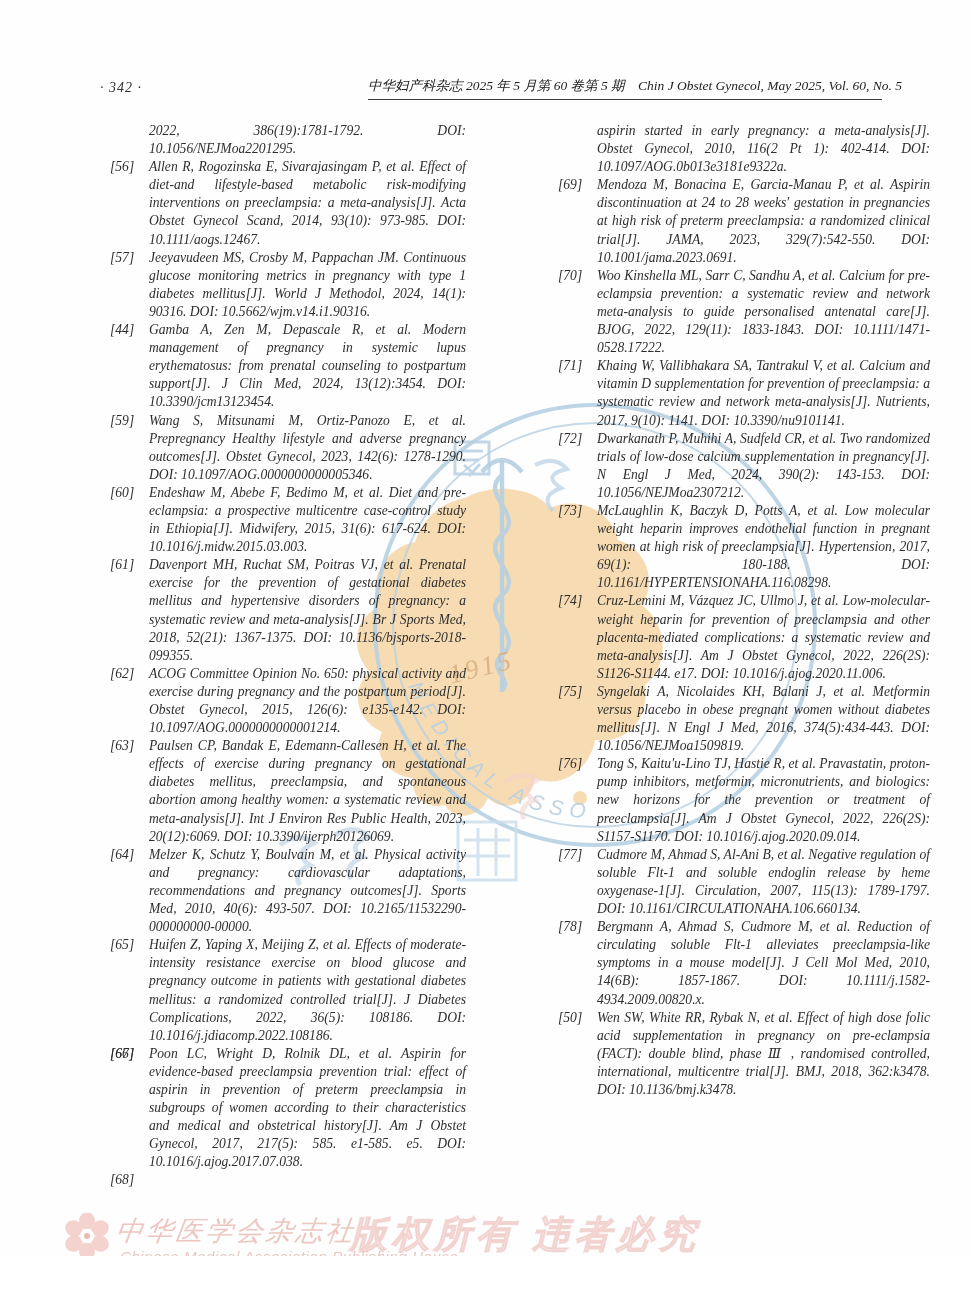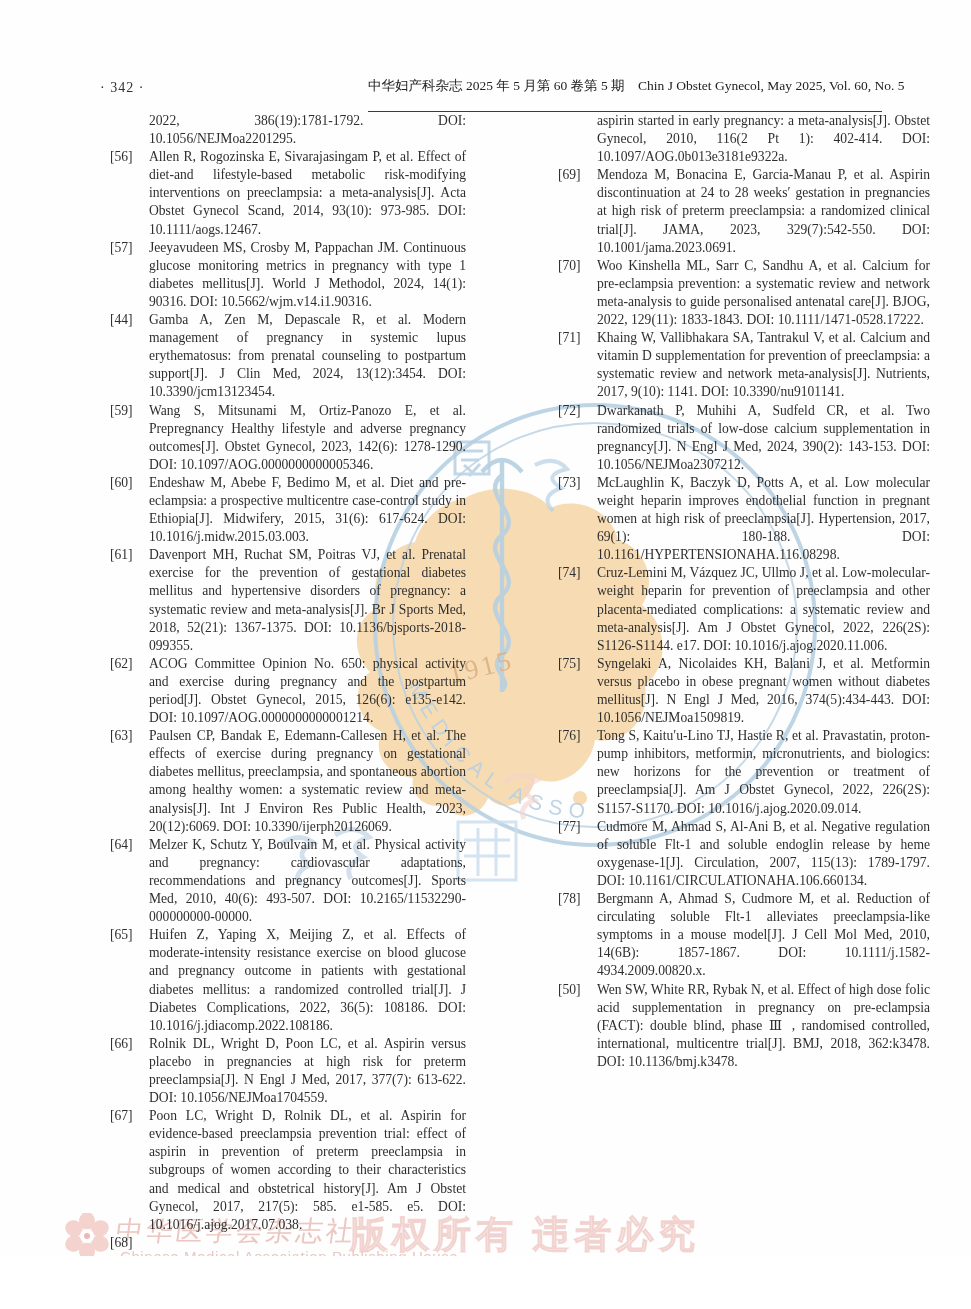--- a/index.html
+++ b/index.html
@@ -3,36 +3,37 @@
 <meta charset="utf-8">
 <style>
   html,body{margin:0;padding:0;background:#ffffff;}
   .page{
     position:relative;
     width:971px;height:1256px;
     background:#fefefe;
     overflow:hidden;
     font-family:"Liberation Serif","DejaVu Serif",serif;
     color:#2e2e2e;
+    font-style:italic;
   }
   
   .page-number{
     position:absolute;left:100px;top:80px;
     font-size:14px;color:#333;letter-spacing:1px;
   }
   .journal-header{
     position:absolute;left:368px;top:77px;width:514px;
     font-size:13.5px;color:#222;
     text-align:left;white-space:nowrap;
     border-bottom:1.5px solid #3c3c3c;
-    padding-bottom:16px;
+    padding-bottom:4px;
   }
   
   .col{
-    position:absolute;top:112px;
+    position:absolute;top:122px;
     font-size:13.6px;line-height:18.1px;
     text-align:justify;
     z-index:2;
   }
   .col-left{left:110px;width:356px;}
   .col-right{left:510px;width:372px;margin-left:48px;}
   .ref{position:relative;padding-left:39px;}
   .ref-label{position:absolute;left:0;top:0;}
   
   .seal-watermark{
@@ -132,21 +133,21 @@
       <div class="ref"><span class="ref-label">[56]</span><span>Allen R, Rogozinska E, Sivarajasingam P, et al. Effect of diet-and lifestyle-based metabolic risk-modifying interventions on preeclampsia: a meta-analysis[J]. Acta Obstet Gynecol Scand, 2014, 93(10): 973-985. DOI: 10.1111/aogs.12467.</span></div>
       <div class="ref"><span class="ref-label">[57]</span><span>Jeeyavudeen MS, Crosby M, Pappachan JM. Continuous glucose monitoring metrics in pregnancy with type 1 diabetes mellitus[J]. World J Methodol, 2024, 14(1): 90316. DOI: 10.5662/wjm.v14.i1.90316.</span></div>
       <div class="ref"><span class="ref-label">[44]</span><span>Gamba A, Zen M, Depascale R, et al. Modern management of pregnancy in systemic lupus erythematosus: from prenatal counseling to postpartum support[J]. J Clin Med, 2024, 13(12):3454. DOI: 10.3390/jcm13123454.</span></div>
       <div class="ref"><span class="ref-label">[59]</span><span>Wang S, Mitsunami M, Ortiz-Panozo E, et al. Prepregnancy Healthy lifestyle and adverse pregnancy outcomes[J]. Obstet Gynecol, 2023, 142(6): 1278-1290. DOI: 10.1097/AOG.0000000000005346.</span></div>
       <div class="ref"><span class="ref-label">[60]</span><span>Endeshaw M, Abebe F, Bedimo M, et al. Diet and pre-eclampsia: a prospective multicentre case-control study in Ethiopia[J]. Midwifery, 2015, 31(6): 617-624. DOI: 10.1016/j.midw.2015.03.003.</span></div>
       <div class="ref"><span class="ref-label">[61]</span><span>Davenport MH, Ruchat SM, Poitras VJ, et al. Prenatal exercise for the prevention of gestational diabetes mellitus and hypertensive disorders of pregnancy: a systematic review and meta-analysis[J]. Br J Sports Med, 2018, 52(21): 1367-1375. DOI: 10.1136/bjsports-2018-099355.</span></div>
       <div class="ref"><span class="ref-label">[62]</span><span>ACOG Committee Opinion No. 650: physical activity and exercise during pregnancy and the postpartum period[J]. Obstet Gynecol, 2015, 126(6): e135-e142. DOI: 10.1097/AOG.0000000000001214.</span></div>
       <div class="ref"><span class="ref-label">[63]</span><span>Paulsen CP, Bandak E, Edemann-Callesen H, et al. The effects of exercise during pregnancy on gestational diabetes mellitus, preeclampsia, and spontaneous abortion among healthy women: a systematic review and meta-analysis[J]. Int J Environ Res Public Health, 2023, 20(12):6069. DOI: 10.3390/ijerph20126069.</span></div>
       <div class="ref"><span class="ref-label">[64]</span><span>Melzer K, Schutz Y, Boulvain M, et al. Physical activity and pregnancy: cardiovascular adaptations, recommendations and pregnancy outcomes[J]. Sports Med, 2010, 40(6): 493-507. DOI: 10.2165/11532290-000000000-00000.</span></div>
       <div class="ref"><span class="ref-label">[65]</span><span>Huifen Z, Yaping X, Meijing Z, et al. Effects of moderate-intensity resistance exercise on blood glucose and pregnancy outcome in patients with gestational diabetes mellitus: a randomized controlled trial[J]. J Diabetes Complications, 2022, 36(5): 108186. DOI: 10.1016/j.jdiacomp.2022.108186.</span></div>
-      <div class="ref"><span class="ref-label">[66]</span><span>Rolnik DL, Wright D, Poon LC, et al. Aspirin versus placebo in pregnancies at high risk for preterm preeclampsia[J]. N Engl J Med, 2017, 377(7): 613-622. DOI: 10.1056/NEJMoa1704559.</span></div>
+      <div class="ref"><span class="ref-label">[66]</span></div>
       <div class="ref"><span class="ref-label">[67]</span><span>Poon LC, Wright D, Rolnik DL, et al. Aspirin for evidence-based preeclampsia prevention trial: effect of aspirin in prevention of preterm preeclampsia in subgroups of women according to their characteristics and medical and obstetrical history[J]. Am J Obstet Gynecol, 2017, 217(5): 585. e1-585. e5. DOI: 10.1016/j.ajog.2017.07.038.</span></div>
       <div class="ref"><span class="ref-label">[68]</span></div>
     </div>
   <div class="col col-right" id="col-right">
       <div class="ref"><span class="ref-label"></span><span>aspirin started in early pregnancy: a meta-analysis[J]. Obstet Gynecol, 2010, 116(2 Pt 1): 402-414. DOI: 10.1097/AOG.0b013e3181e9322a.</span></div>
       <div class="ref"><span class="ref-label">[69]</span><span>Mendoza M, Bonacina E, Garcia-Manau P, et al. Aspirin discontinuation at 24 to 28 weeks′ gestation in pregnancies at high risk of preterm preeclampsia: a randomized clinical trial[J]. JAMA, 2023, 329(7):542-550. DOI: 10.1001/jama.2023.0691.</span></div>
       <div class="ref"><span class="ref-label">[70]</span><span>Woo Kinshella ML, Sarr C, Sandhu A, et al. Calcium for pre-eclampsia prevention: a systematic review and network meta-analysis to guide personalised antenatal care[J]. BJOG, 2022, 129(11): 1833-1843. DOI: 10.1111/1471-0528.17222.</span></div>
       <div class="ref"><span class="ref-label">[71]</span><span>Khaing W, Vallibhakara SA, Tantrakul V, et al. Calcium and vitamin D supplementation for prevention of preeclampsia: a systematic review and network meta-analysis[J]. Nutrients, 2017, 9(10): 1141. DOI: 10.3390/nu9101141.</span></div>
       <div class="ref"><span class="ref-label">[72]</span><span>Dwarkanath P, Muhihi A, Sudfeld CR, et al. Two randomized trials of low-dose calcium supplementation in pregnancy[J]. N Engl J Med, 2024, 390(2): 143-153. DOI: 10.1056/NEJMoa2307212.</span></div>
       <div class="ref"><span class="ref-label">[73]</span><span>McLaughlin K, Baczyk D, Potts A, et al. Low molecular weight heparin improves endothelial function in pregnant women at high risk of preeclampsia[J]. Hypertension, 2017, 69(1): 180-188. DOI: 10.1161/HYPERTENSIONAHA.116.08298.</span></div>

